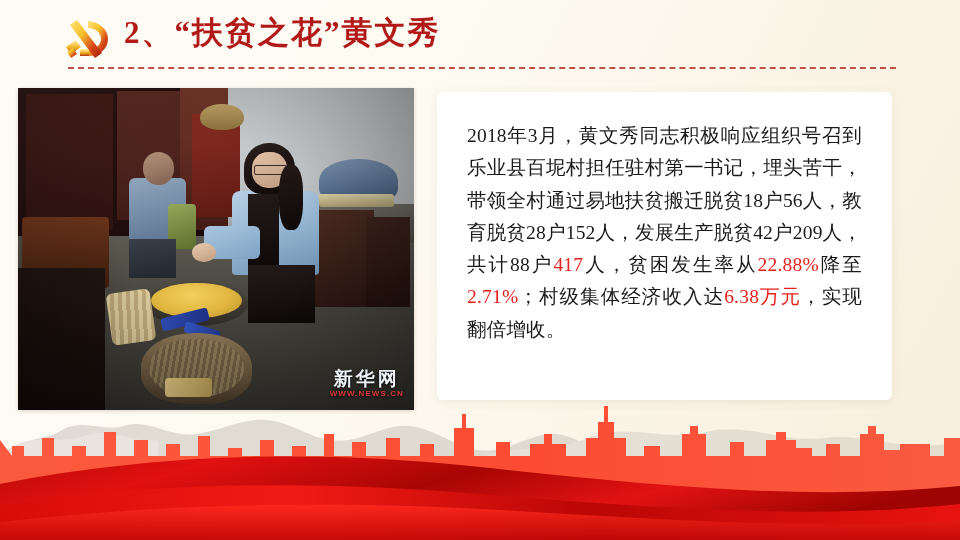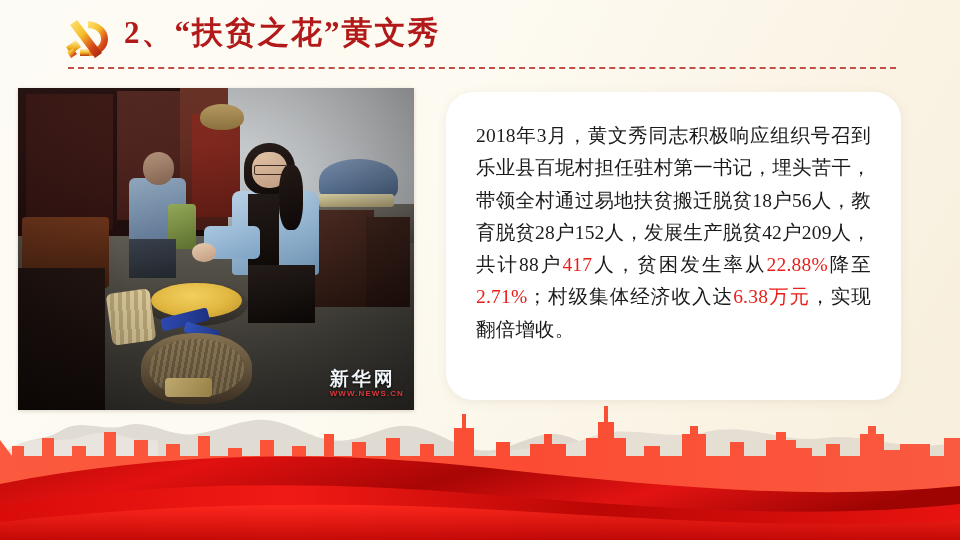--- a/index.html
+++ b/index.html
@@ -112,36 +112,36 @@
     background:repeating-linear-gradient(95deg,#d8c79a 0 4px,#b9a577 4px 8px);}
   #ph-cob2{left:37%;top:90%;width:12%;height:6%;border-radius:4px;
     background:linear-gradient(90deg,#e3ca84,#bb9f58);}
   #ph-bench{left:1%;top:40%;width:22%;height:22%;border-radius:4px;
     background:linear-gradient(165deg,#7a3c1f,#3d1c0d);}
   #ph-dark2{left:0;top:56%;width:22%;height:44%;
     background:linear-gradient(180deg,#221511,#140c09);}
   #ph-vig{left:0;top:0;width:100%;height:100%;
     background:radial-gradient(ellipse at 50% 45%,rgba(0,0,0,0) 35%,rgba(0,0,0,.42) 100%);}
   #photo-watermark{
-    position:absolute;right:10px;bottom:12px;text-align:left;line-height:1;
+    position:absolute;right:10px;bottom:12px;text-align:center;line-height:1;
     text-shadow:0 1px 3px rgba(0,0,0,.9);
   }
   #photo-watermark .wm-cn{
     font-size:19px;font-weight:bold;color:#eef3f8;letter-spacing:3px;
     font-family:"Liberation Serif","DejaVu Serif",serif;
   }
   #photo-watermark .wm-url{
     font-size:8px;color:#d8383a;letter-spacing:1.1px;margin-top:2px;font-weight:bold;
     font-family:Liberation Sans, sans-serif;
   }
 
   
   #text-card{
-    position:absolute;left:446px;top:92px;width:455px;height:308px;
-    background:#ffffff;border-radius:27px;
+    position:absolute;left:437px;top:92px;width:455px;height:308px;
+    background:#ffffff;border-radius:6px;
     box-shadow:0 2px 10px rgba(120,95,60,.10);
   }
   #body-text{
     position:absolute;left:30px;top:28px;width:395px;
     font-size:19.5px;line-height:32.3px;color:#1a1a1a;
     text-align:justify;text-justify:inter-ideograph;
     letter-spacing:.2px;
     font-family:"Liberation Serif","DejaVu Serif",serif;
   }
   #body-text .hl{color:#e8201b;}

